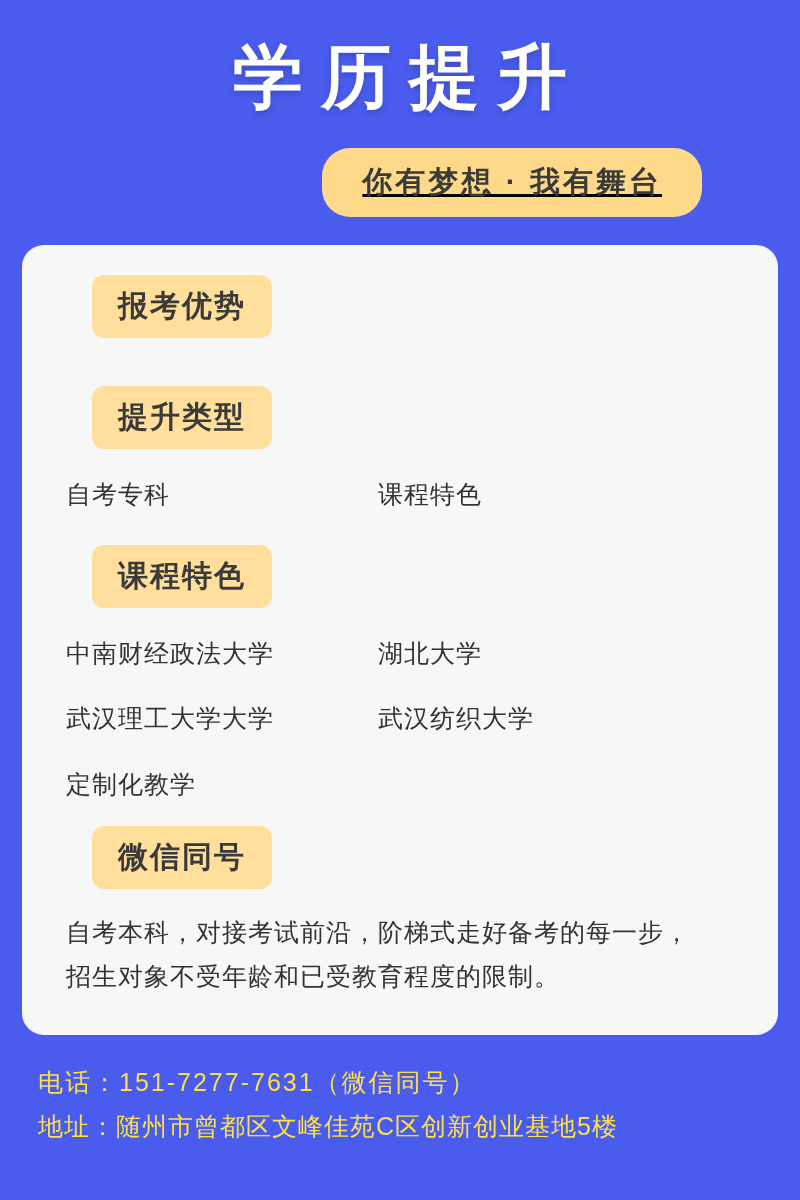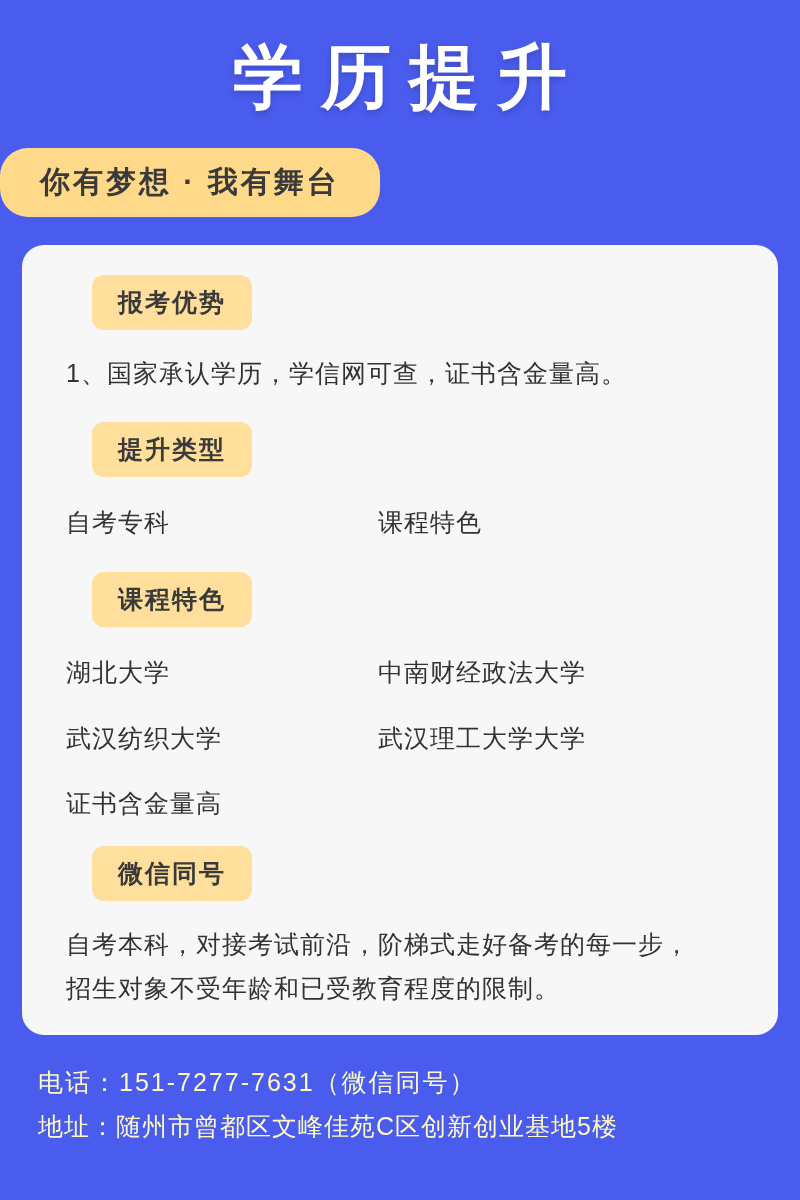--- a/index.html
+++ b/index.html
@@ -30,23 +30,24 @@
     color: #ffffff;
     font-size: 70px;
     font-weight: bold;
     letter-spacing: 18px;
     text-indent: 18px;
     line-height: 1.0;
     text-shadow: 0 3px 6px rgba(0,0,0,0.18);
   }
   .subtitle-row {
     display: flex;
-    justify-content: flex-start;
+    justify-content: flex-end;
     padding-right: 98px;
     margin-top: 36px;
+    text-decoration: underline;
   }
   .subtitle-badge {
     background: #ffd98a;
     color: #3a3a3a;
     font-size: 30px;
     font-weight: bold;
     border-radius: 28px;
     padding: 14px 40px;
     letter-spacing: 3px;
     white-space: nowrap;
@@ -61,21 +62,21 @@
     padding: 30px 0 0 0;
     position: relative;
   }
   .section {
     padding: 0 44px;
   }
   .tag {
     display: inline-block;
     background: #ffdf9b;
     color: #3a3a3a;
-    font-size: 25px;
+    font-size: 30px;
     font-weight: bold;
     border-radius: 12px;
     padding: 11px 26px;
     letter-spacing: 2px;
   }
   .tag-wrap { margin-left: 26px; }
   .body-line {
     color: #333333;
     font-size: 25px;
     line-height: 1.75;
@@ -93,21 +94,21 @@
     line-height: 1.9;
     letter-spacing: 1px;
     white-space: nowrap;
   }
   .gap-after-tag { height: 22px; }
   .gap-block { height: 26px; }
   .gap-block-sm { height: 18px; }
   
   .footer {
     padding: 26px 22px 0 38px;
-    color: #fef9c3;
+    color: #fde047;
   }
   .footer-line {
     font-size: 25px;
     line-height: 1.75;
     letter-spacing: 1px;
     white-space: nowrap;
   }
   .footer-line.phone { letter-spacing: 2px; }
 </style>
 </head>
@@ -122,21 +123,20 @@
     </div>
   </div>
 
   <div class="card">
 
     <div class="section">
       <div class="tag-wrap">
         <span class="tag">报考优势</span>
       </div>
       <div class="gap-after-tag"></div>
-      <div class="body-line">1、国家承认学历，学信网可查，证书含金量高。</div>
     </div>
 
     <div class="gap-block"></div>
 
     <div class="section">
       <div class="tag-wrap">
         <span class="tag">提升类型</span>
       </div>
       <div class="gap-after-tag"></div>
       <div class="list-2col">
@@ -146,25 +146,25 @@
     </div>
 
     <div class="gap-block"></div>
 
     <div class="section">
       <div class="tag-wrap">
         <span class="tag">课程特色</span>
       </div>
       <div class="gap-after-tag"></div>
       <div class="list-2col">
+        <div class="cell">中南财经政法大学</div>
         <div class="cell">湖北大学</div>
-        <div class="cell">中南财经政法大学</div>
+        <div class="cell">武汉理工大学大学</div>
         <div class="cell">武汉纺织大学</div>
-        <div class="cell">武汉理工大学大学</div>
-        <div class="cell">证书含金量高</div>
+        <div class="cell">定制化教学</div>
         <div class="cell"></div>
       </div>
     </div>
 
     <div class="gap-block-sm"></div>
 
     <div class="section">
       <div class="tag-wrap">
         <span class="tag">微信同号</span>
       </div>

